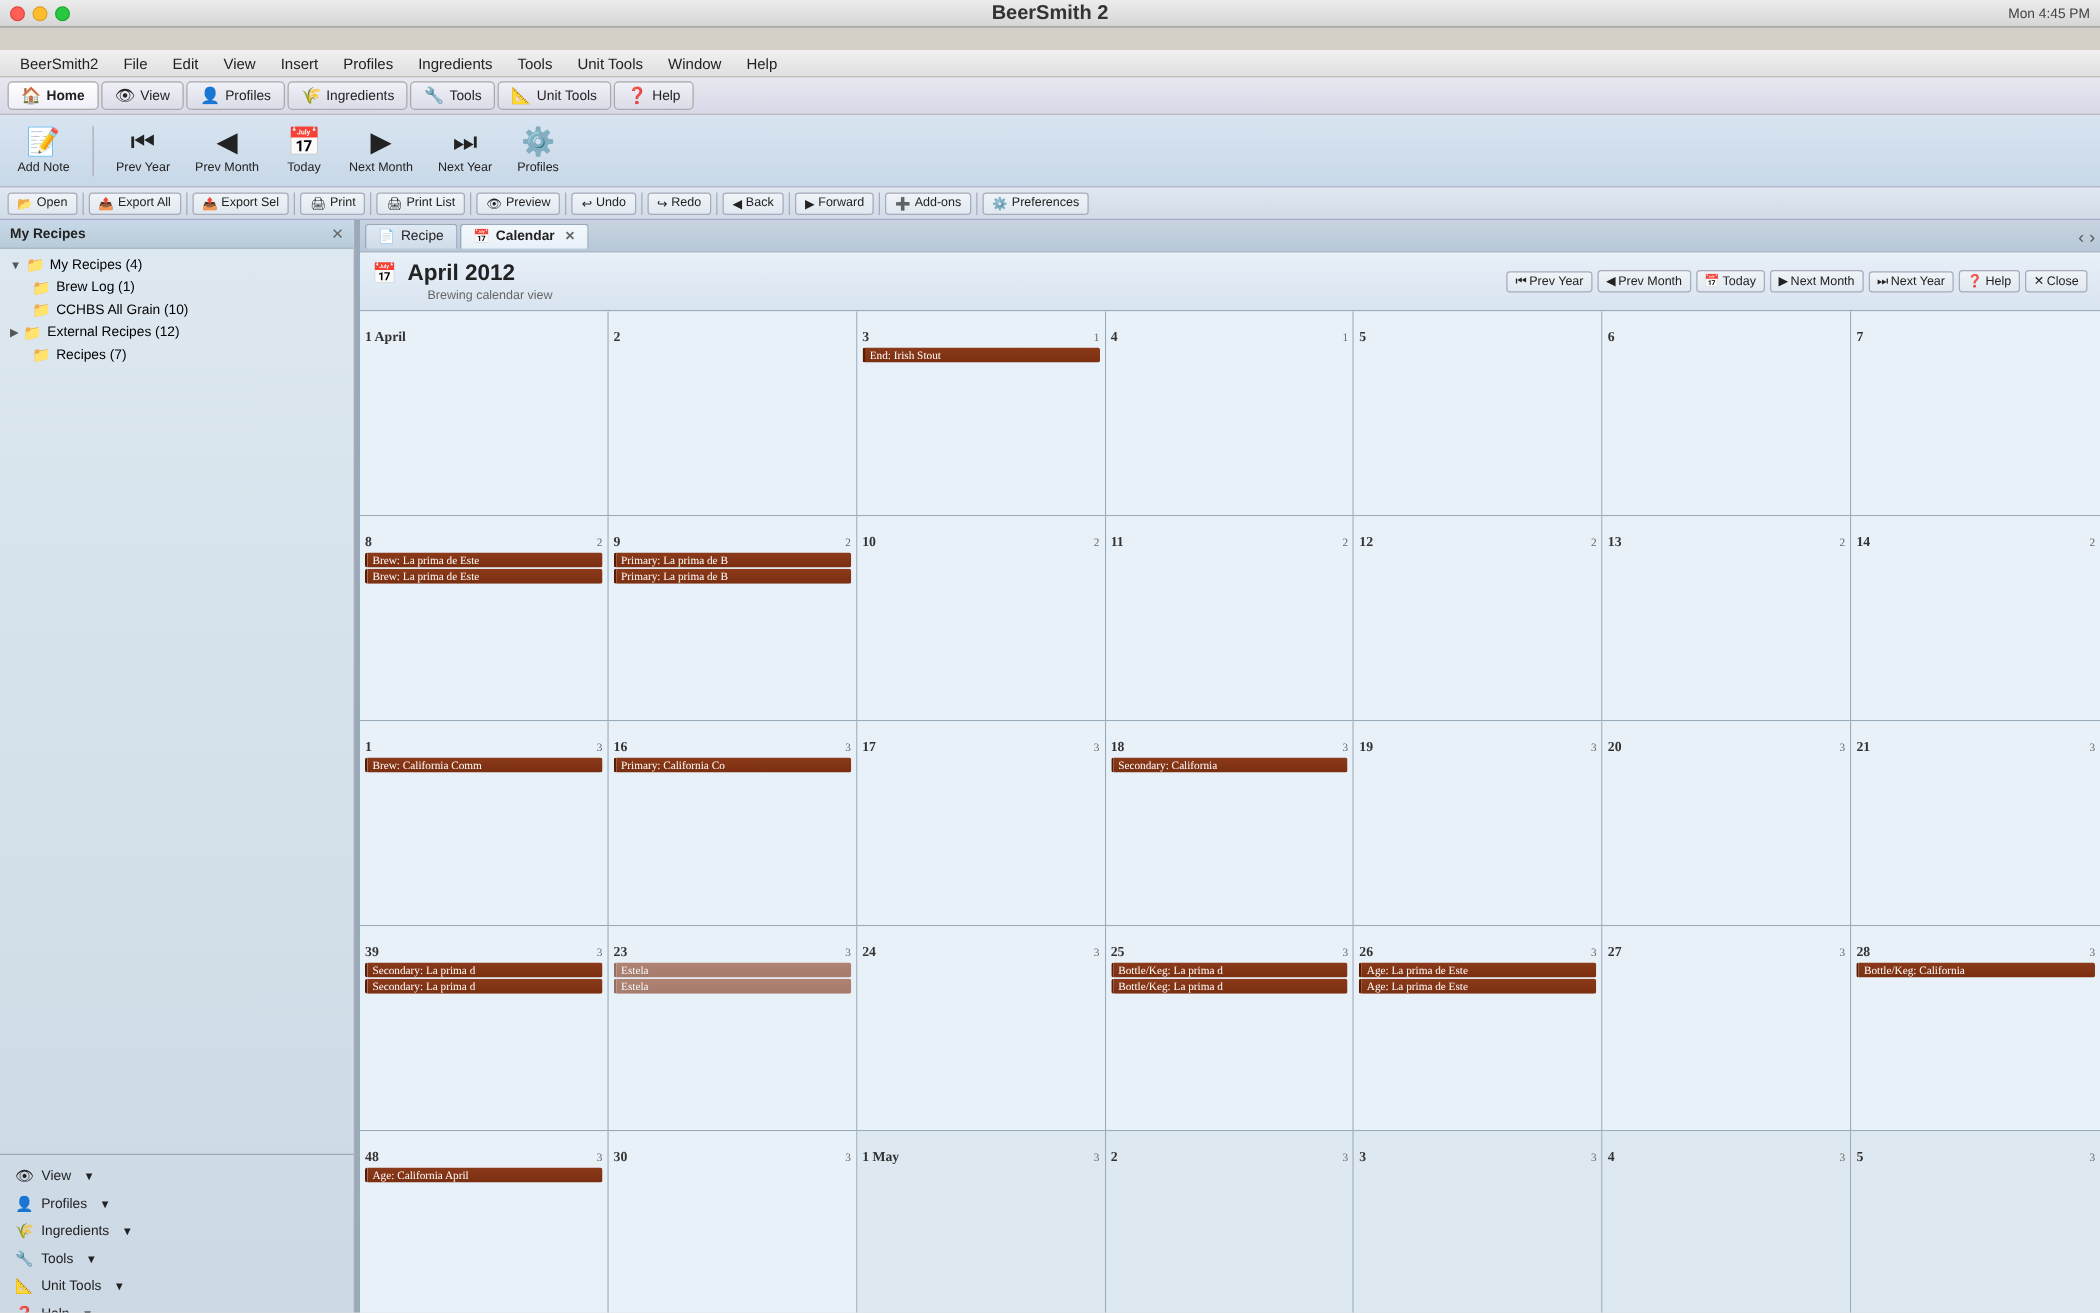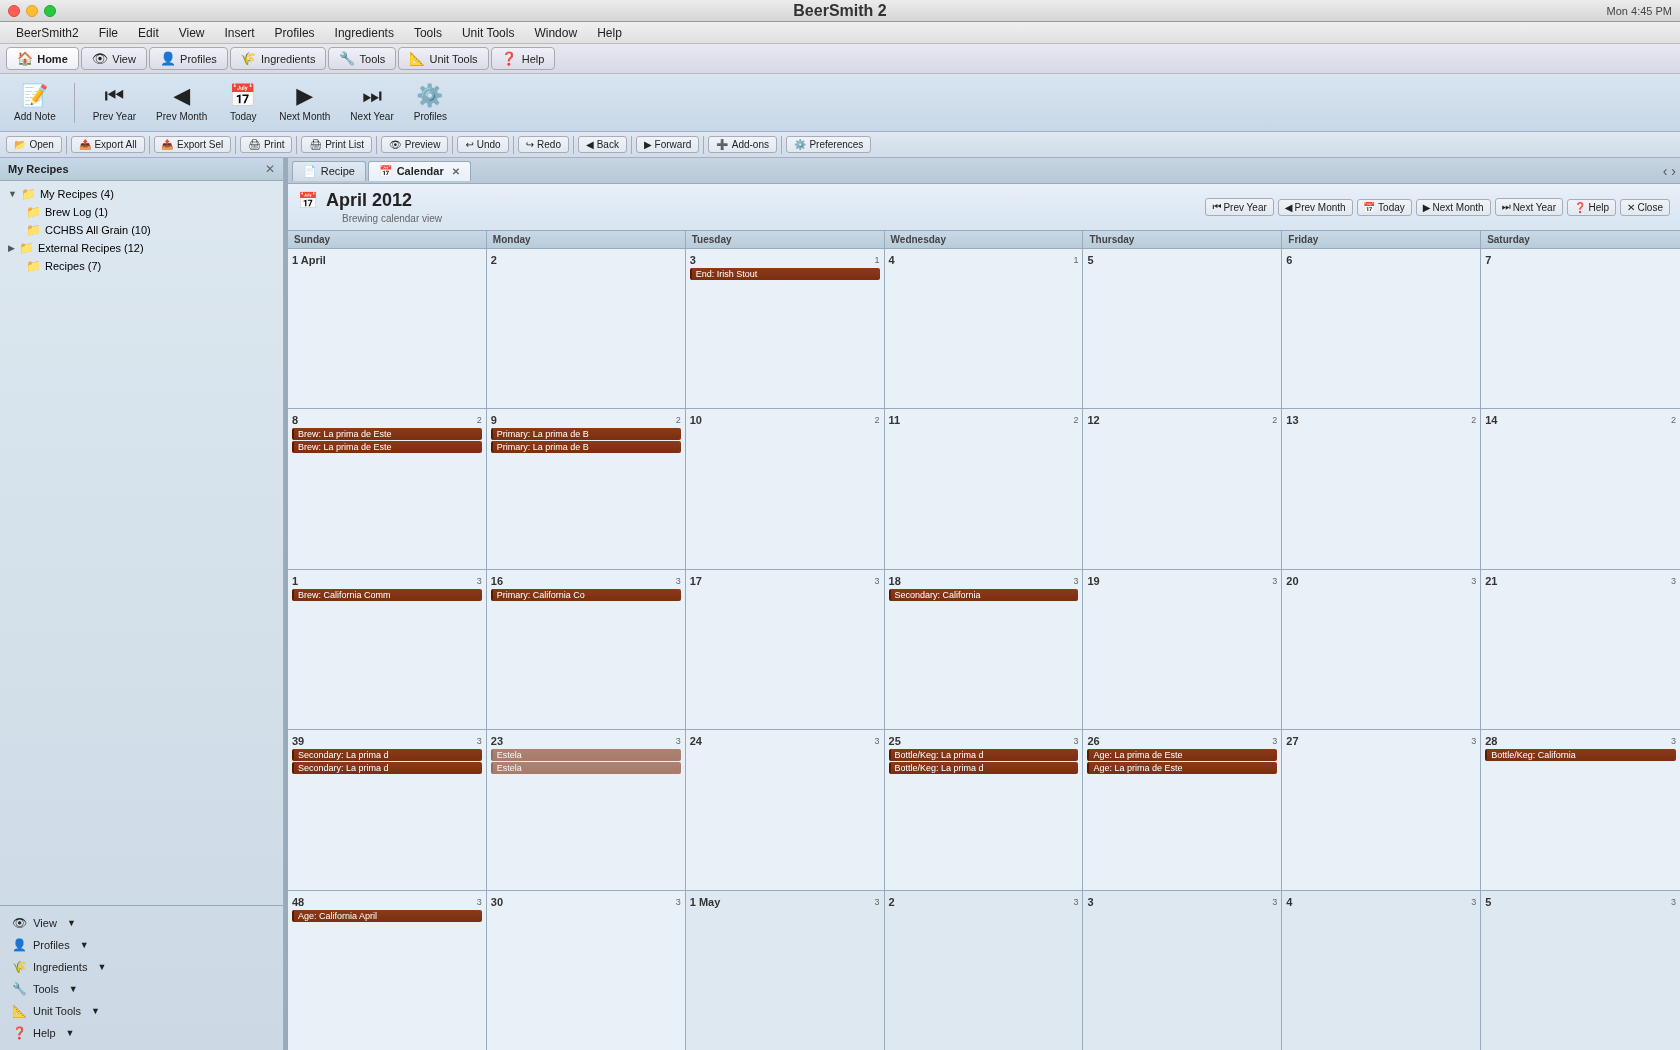--- a/index.html
+++ b/index.html
@@ -29,20 +29,21 @@
 
     
     #menubar {
       background: linear-gradient(to bottom, #f0f0f0, #e0e0e0);
       height: 22px;
       display: flex;
       align-items: center;
       padding: 0 8px;
       border-bottom: 1px solid #bbb;
       gap: 4px;
+      margin-top: 18px;
     }
     #menubar .menu-item {
       padding: 2px 8px;
       font-size: 12px;
       color: #222;
       cursor: pointer;
       border-radius: 3px;
     }
 
     
@@ -267,25 +268,26 @@
       flex: 1;
       display: grid;
       grid-template-columns: repeat(7, 1fr);
       border-bottom: 1px solid #9ab;
       min-height: 0;
     }
     .cal-week:last-child { border-bottom: none; }
 
     .cal-cell {
       border-right: 1px solid #9ab;
-      padding: 5px 4px;
+      padding: 15px 4px;
       background: #e8f0f8;
       overflow: hidden;
       position: relative;
       min-height: 0;
+      font-family: Liberation Serif, serif;
     }
     .cal-cell:last-child { border-right: none; }
     .cal-cell.other-month { background: #dde8f0; }
 
     .cal-cell-header {
       display: flex;
       justify-content: space-between;
       align-items: center;
       margin-bottom: 2px;
     }
@@ -598,29 +600,20 @@
               <span>Help</span>
             </div>
             <div class="cal-nav-btn">
               <span>✕ </span>
               <span>Close</span>
             </div>
           </div>
       </div>
 
       <div id="calendar-grid">
-        <div class="cal-days-header">
-          <div class="cal-day-header">Sunday</div>
-          <div class="cal-day-header">Monday</div>
-          <div class="cal-day-header">Tuesday</div>
-          <div class="cal-day-header">Wednesday</div>
-          <div class="cal-day-header">Thursday</div>
-          <div class="cal-day-header">Friday</div>
-          <div class="cal-day-header">Saturday</div>
-        </div>
         <div class="cal-weeks" id="cal-weeks">
             <div class="cal-week">
               <div class="cal-cell">
                 <div class="cal-cell-header">
                   <span class="cal-day-num">1 April</span>
                   <span class="cal-day-count"></span>
                 </div>
               </div>
               <div class="cal-cell">
                 <div class="cal-cell-header">

